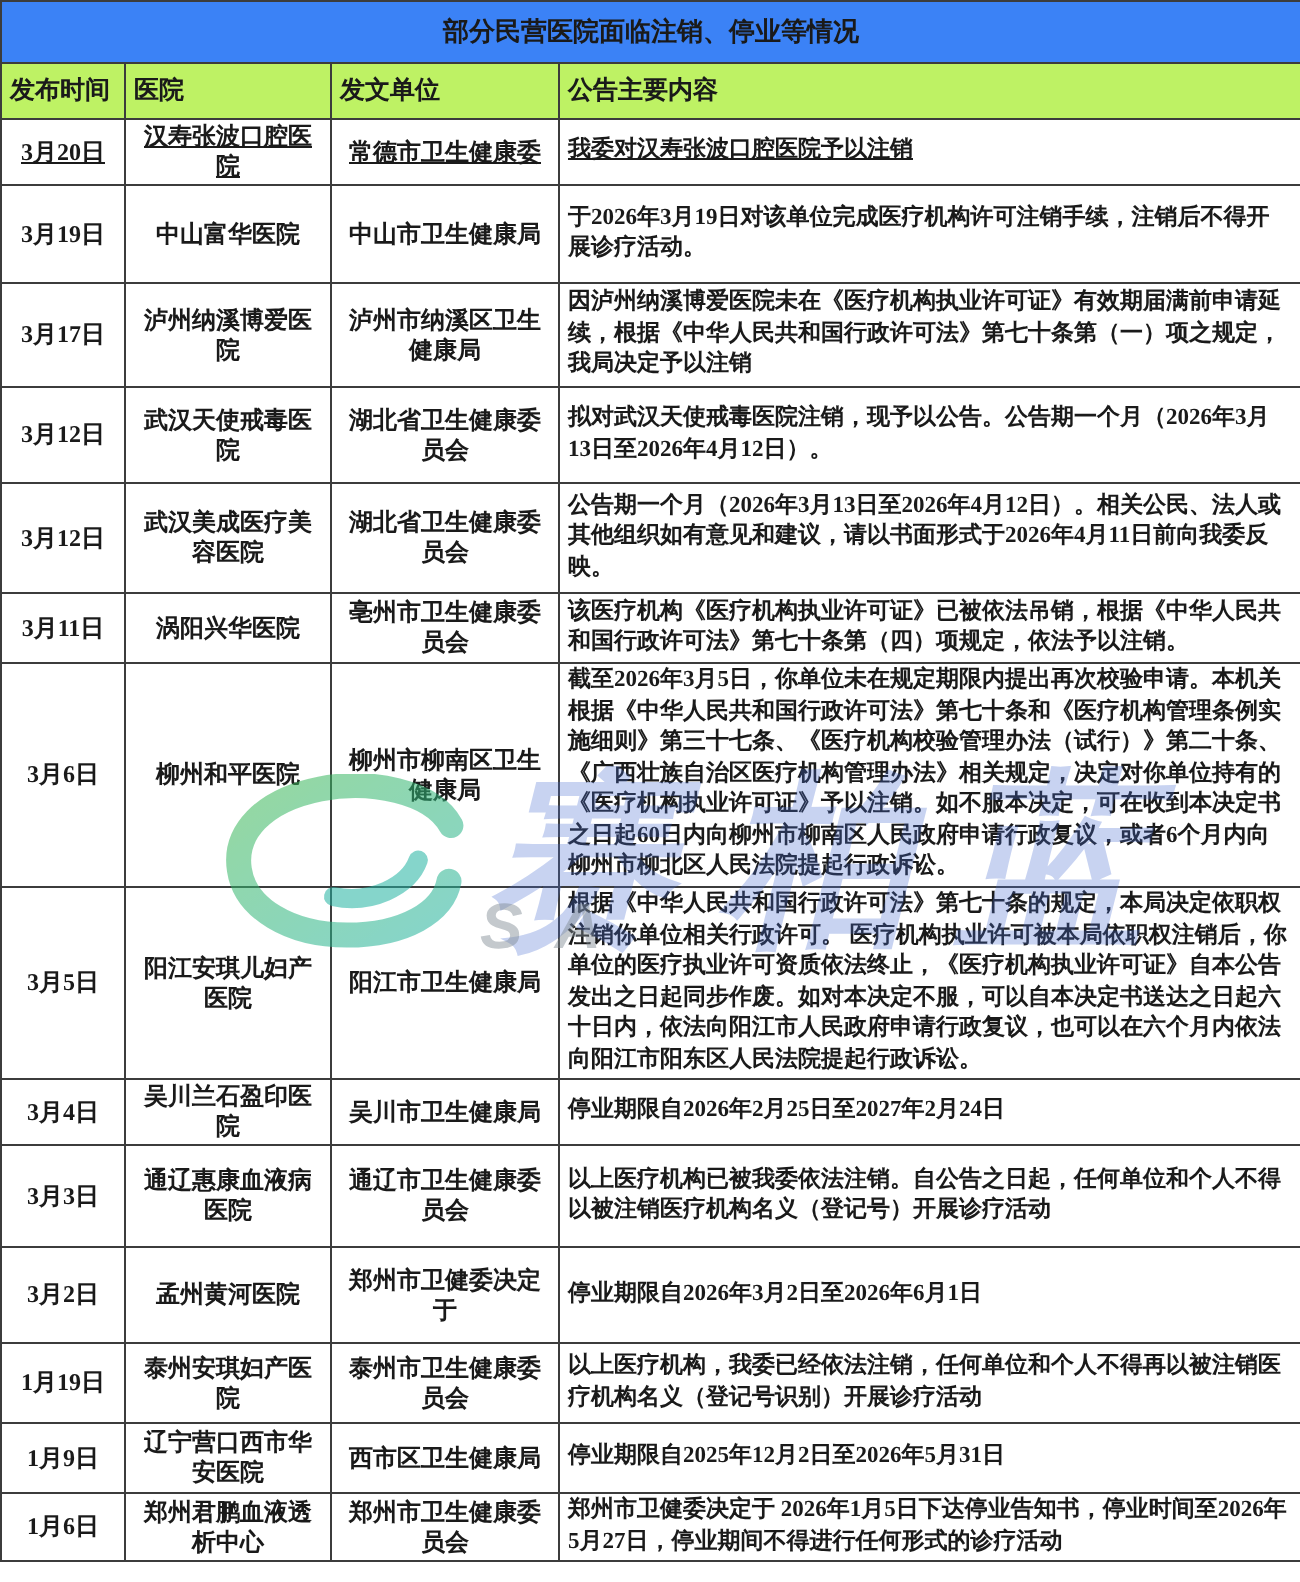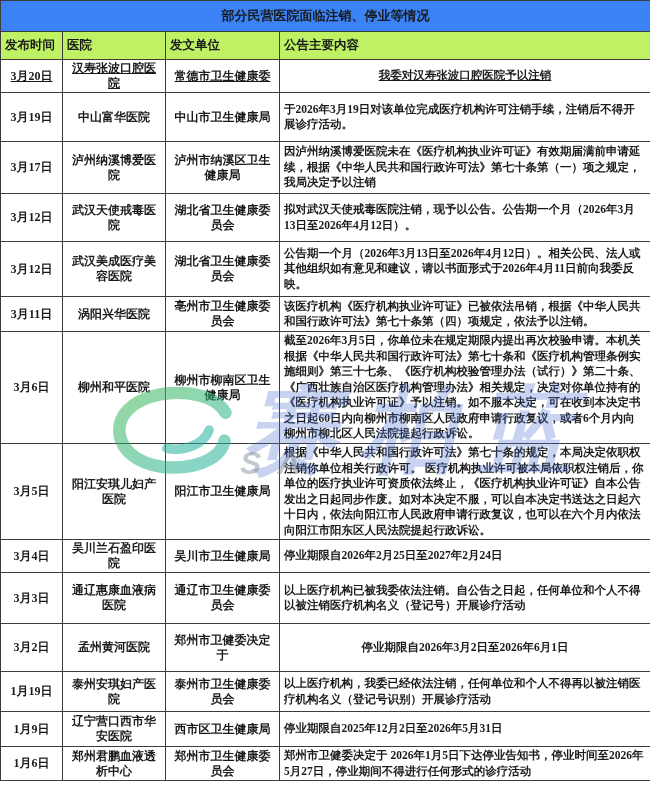--- a/index.html
+++ b/index.html
@@ -31,21 +31,21 @@
   col.c-hosp{width:103px;}
   col.c-issu{width:114px;}
   col.c-cont{width:371px;}
   td.date,td.hosp,td.issu{
     font-size:12px;text-align:center;line-height:15px;
   }
   td.cont{
     font-size:11.5px;text-align:left;line-height:15.5px;
     padding-left:6px;padding-right:5px;
   }
-  td.cont.center{text-align:center;}
+  td.cont.center{}
   
   .watermark{
     position:absolute;left:0;top:383px;width:650px;height:105px;
     pointer-events:none;z-index:5;overflow:hidden;font-style:italic;
   }
   .wm-logo{position:absolute;left:112px;top:4px;width:125px;height:88px;opacity:.55;}
   .wm-cn{
     position:absolute;left:243px;top:-16px;white-space:nowrap;
     font-size:94px;font-weight:bold;letter-spacing:24px;
     color:rgba(72,110,208,0.30);

